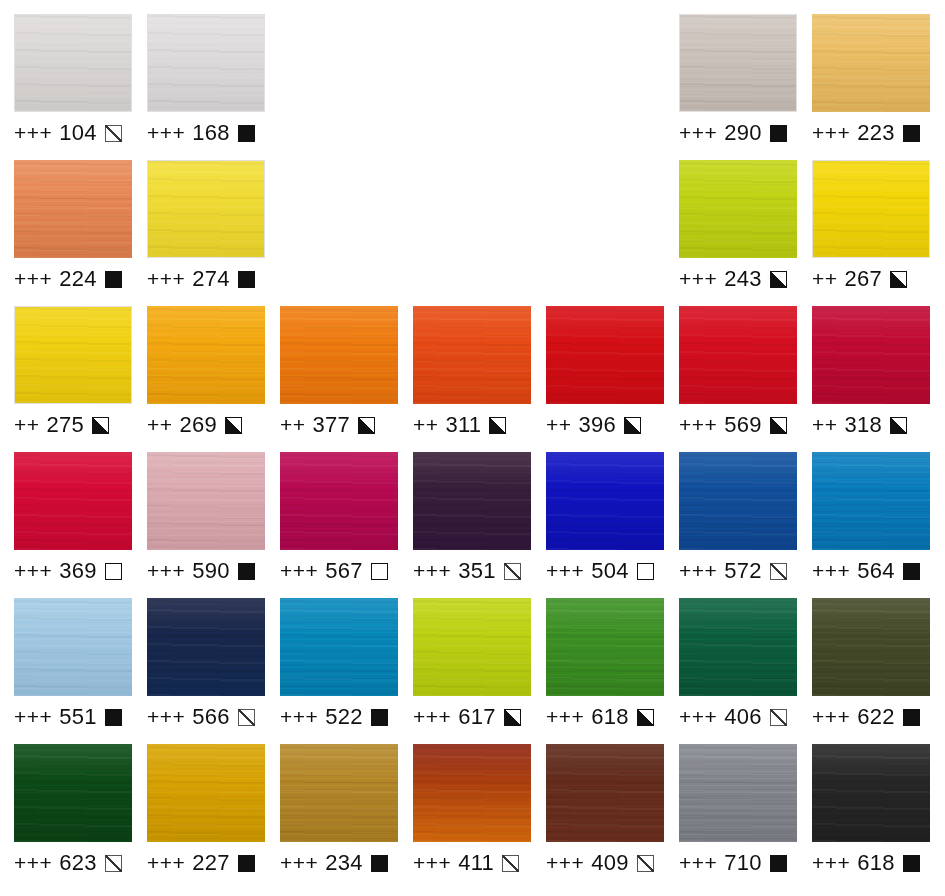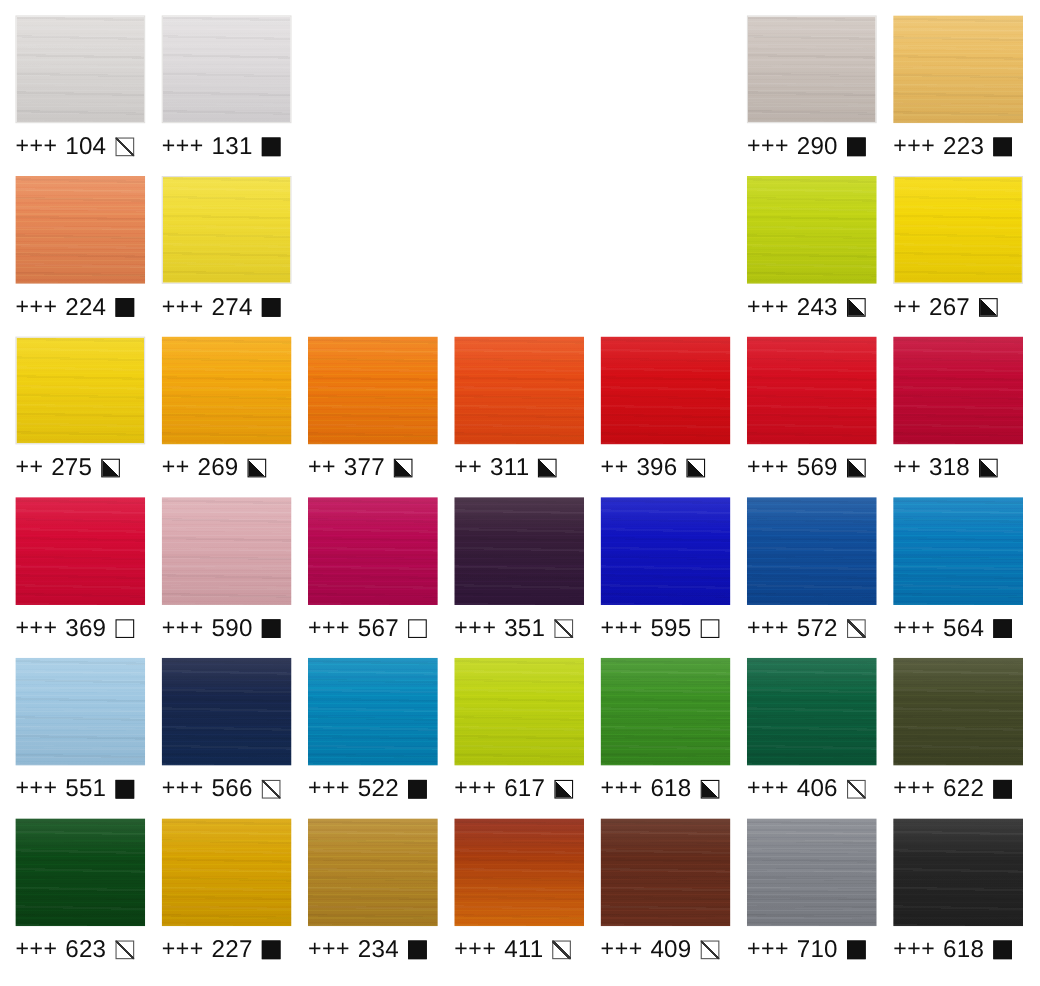--- a/index.html
+++ b/index.html
@@ -163,21 +163,21 @@
     <div class="swatch-cell" style="left: 147px; top: 14px;">
       <div class="swatch pale">
         <div class="base" style="background: linear-gradient(rgb(226, 223, 224) 0%, rgb(217, 214, 216) 100%);"></div>
         <div class="tex"></div>
         <div class="tex2"></div>
         <div class="sheen" style="background: linear-gradient(rgba(255, 255, 255, 0.1) 0%, rgba(255, 255, 255, 0) 35%, rgba(0, 0, 0, 0.05) 100%);"></div>
       </div>
     </div>
     <div class="label-row" style="left: 147px; top: 120px;">
       <span class="plus">+++</span>
-      <span class="code">131</span>
+      <span class="code">168</span>
       <span class="perm-icon opaque"></span>
     </div>
     <div class="swatch-cell" style="left: 679px; top: 14px;">
       <div class="swatch pale">
         <div class="base" style="background: linear-gradient(rgb(207, 198, 192) 0%, rgb(198, 188, 181) 100%);"></div>
         <div class="tex"></div>
         <div class="tex2"></div>
         <div class="sheen" style="background: linear-gradient(rgba(255, 255, 255, 0.1) 0%, rgba(255, 255, 255, 0) 35%, rgba(0, 0, 0, 0.05) 100%);"></div>
       </div>
     </div>
@@ -397,21 +397,21 @@
     <div class="swatch-cell" style="left: 546px; top: 452px;">
       <div class="swatch">
         <div class="base" style="background: linear-gradient(rgb(18, 22, 196) 0%, rgb(13, 15, 180) 100%);"></div>
         <div class="tex"></div>
         <div class="tex2"></div>
         <div class="sheen" style="background: linear-gradient(rgba(255, 255, 255, 0.1) 0%, rgba(255, 255, 255, 0) 35%, rgba(0, 0, 0, 0.05) 100%);"></div>
       </div>
     </div>
     <div class="label-row" style="left: 546px; top: 558px;">
       <span class="plus">+++</span>
-      <span class="code">595</span>
+      <span class="code">504</span>
       <span class="perm-icon transparent"></span>
     </div>
     <div class="swatch-cell" style="left: 679px; top: 452px;">
       <div class="swatch">
         <div class="base" style="background: linear-gradient(rgb(20, 83, 159) 0%, rgb(14, 70, 145) 100%);"></div>
         <div class="tex"></div>
         <div class="tex2"></div>
         <div class="sheen" style="background: linear-gradient(rgba(255, 255, 255, 0.1) 0%, rgba(255, 255, 255, 0) 35%, rgba(0, 0, 0, 0.05) 100%);"></div>
       </div>
     </div>

